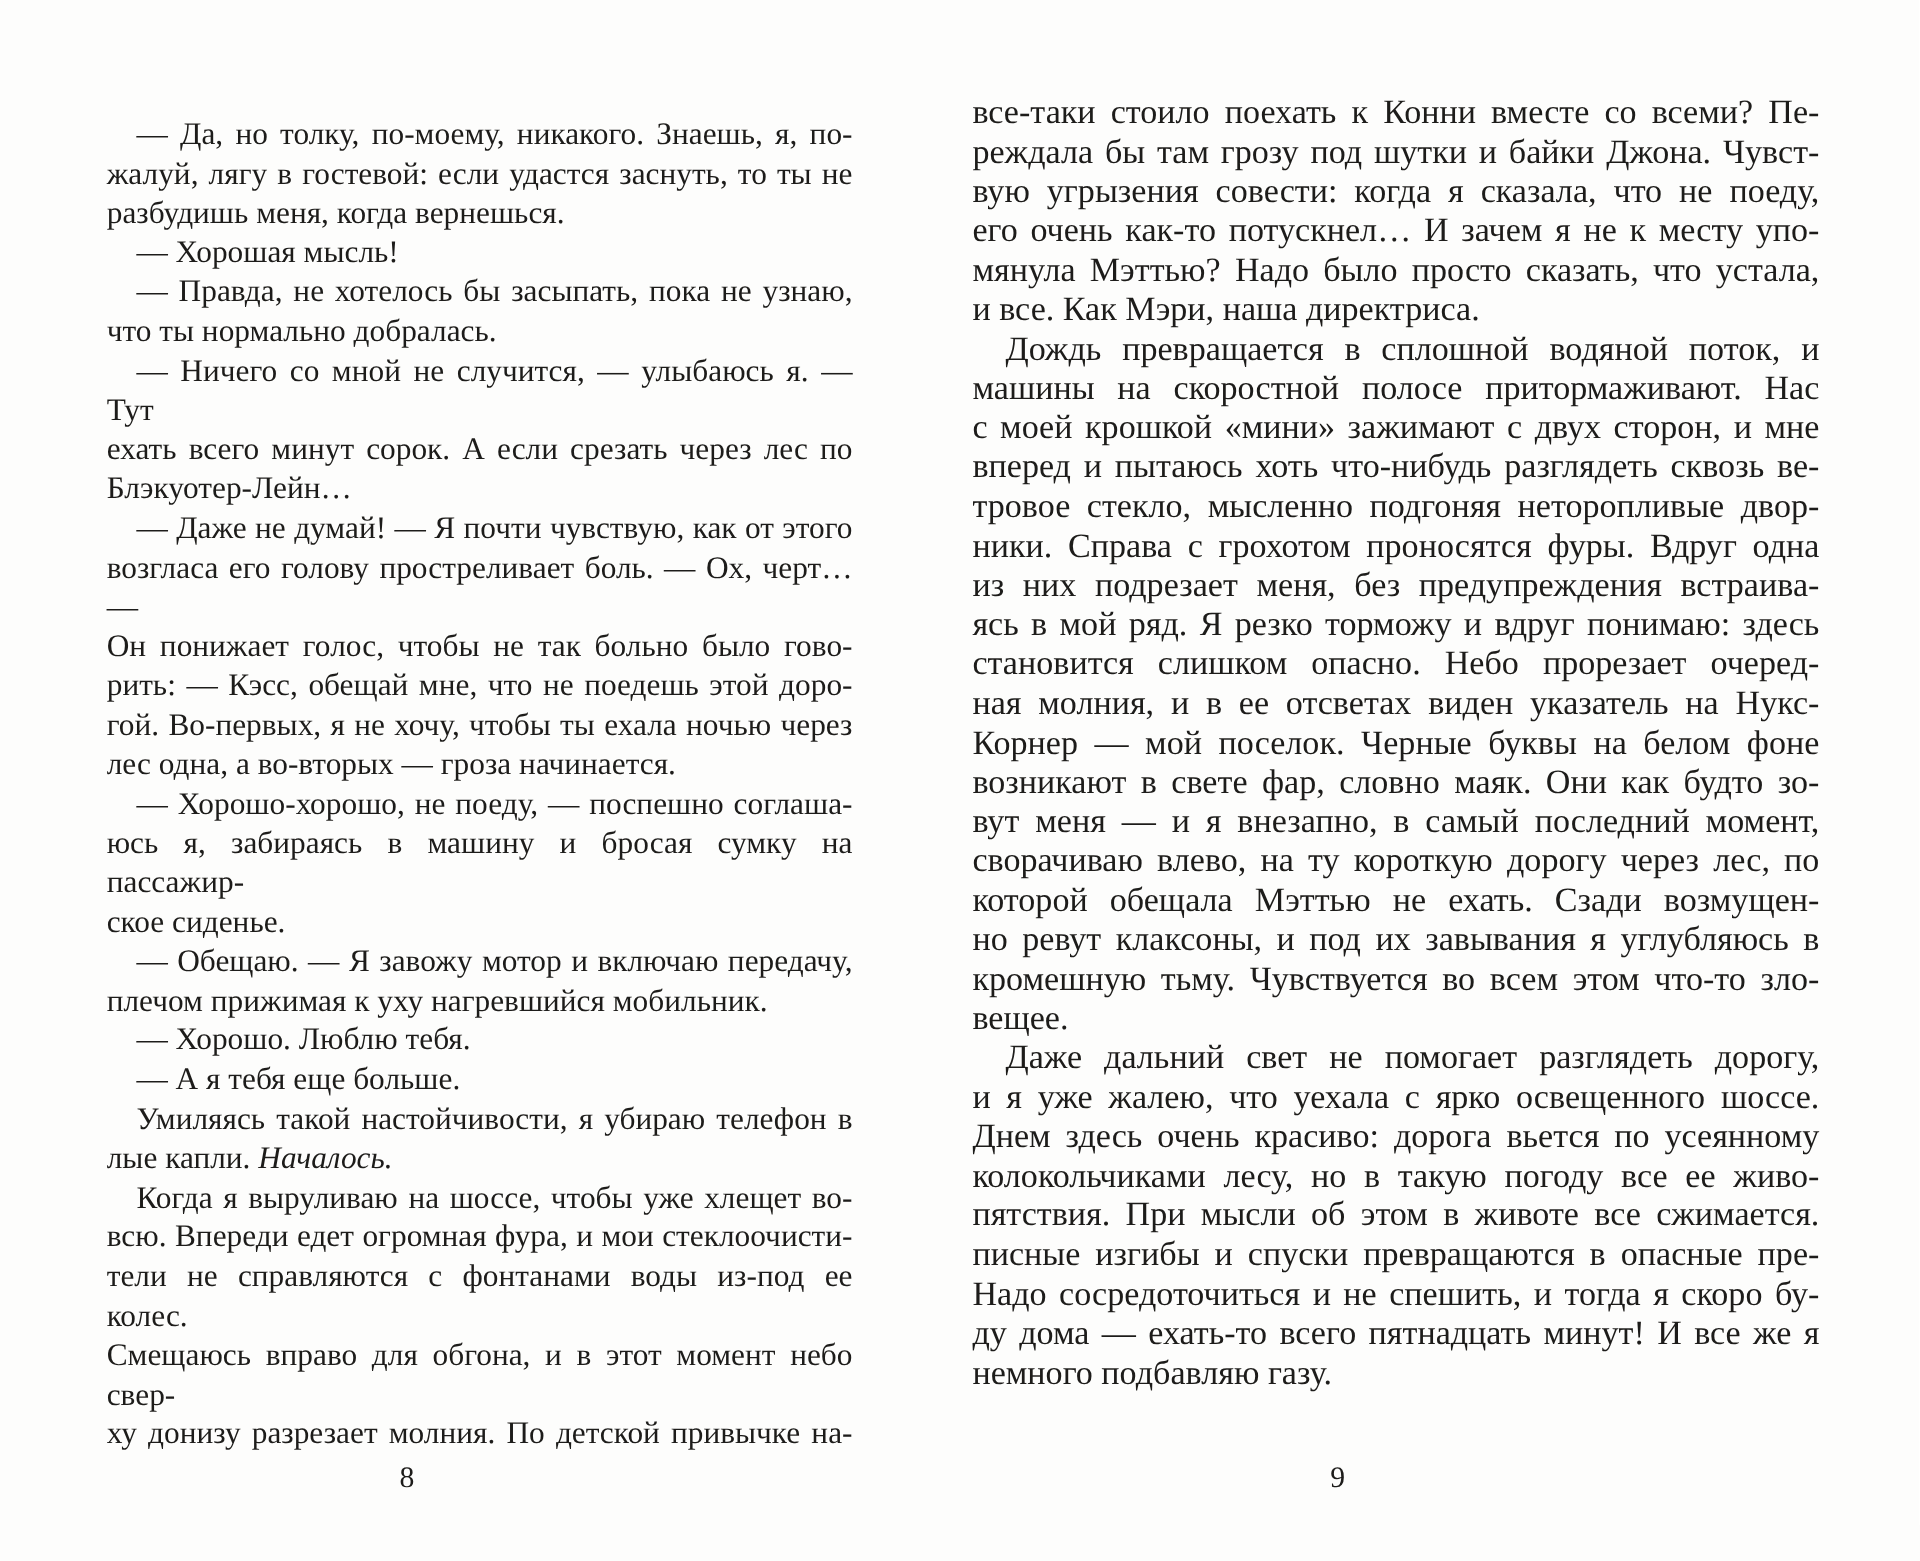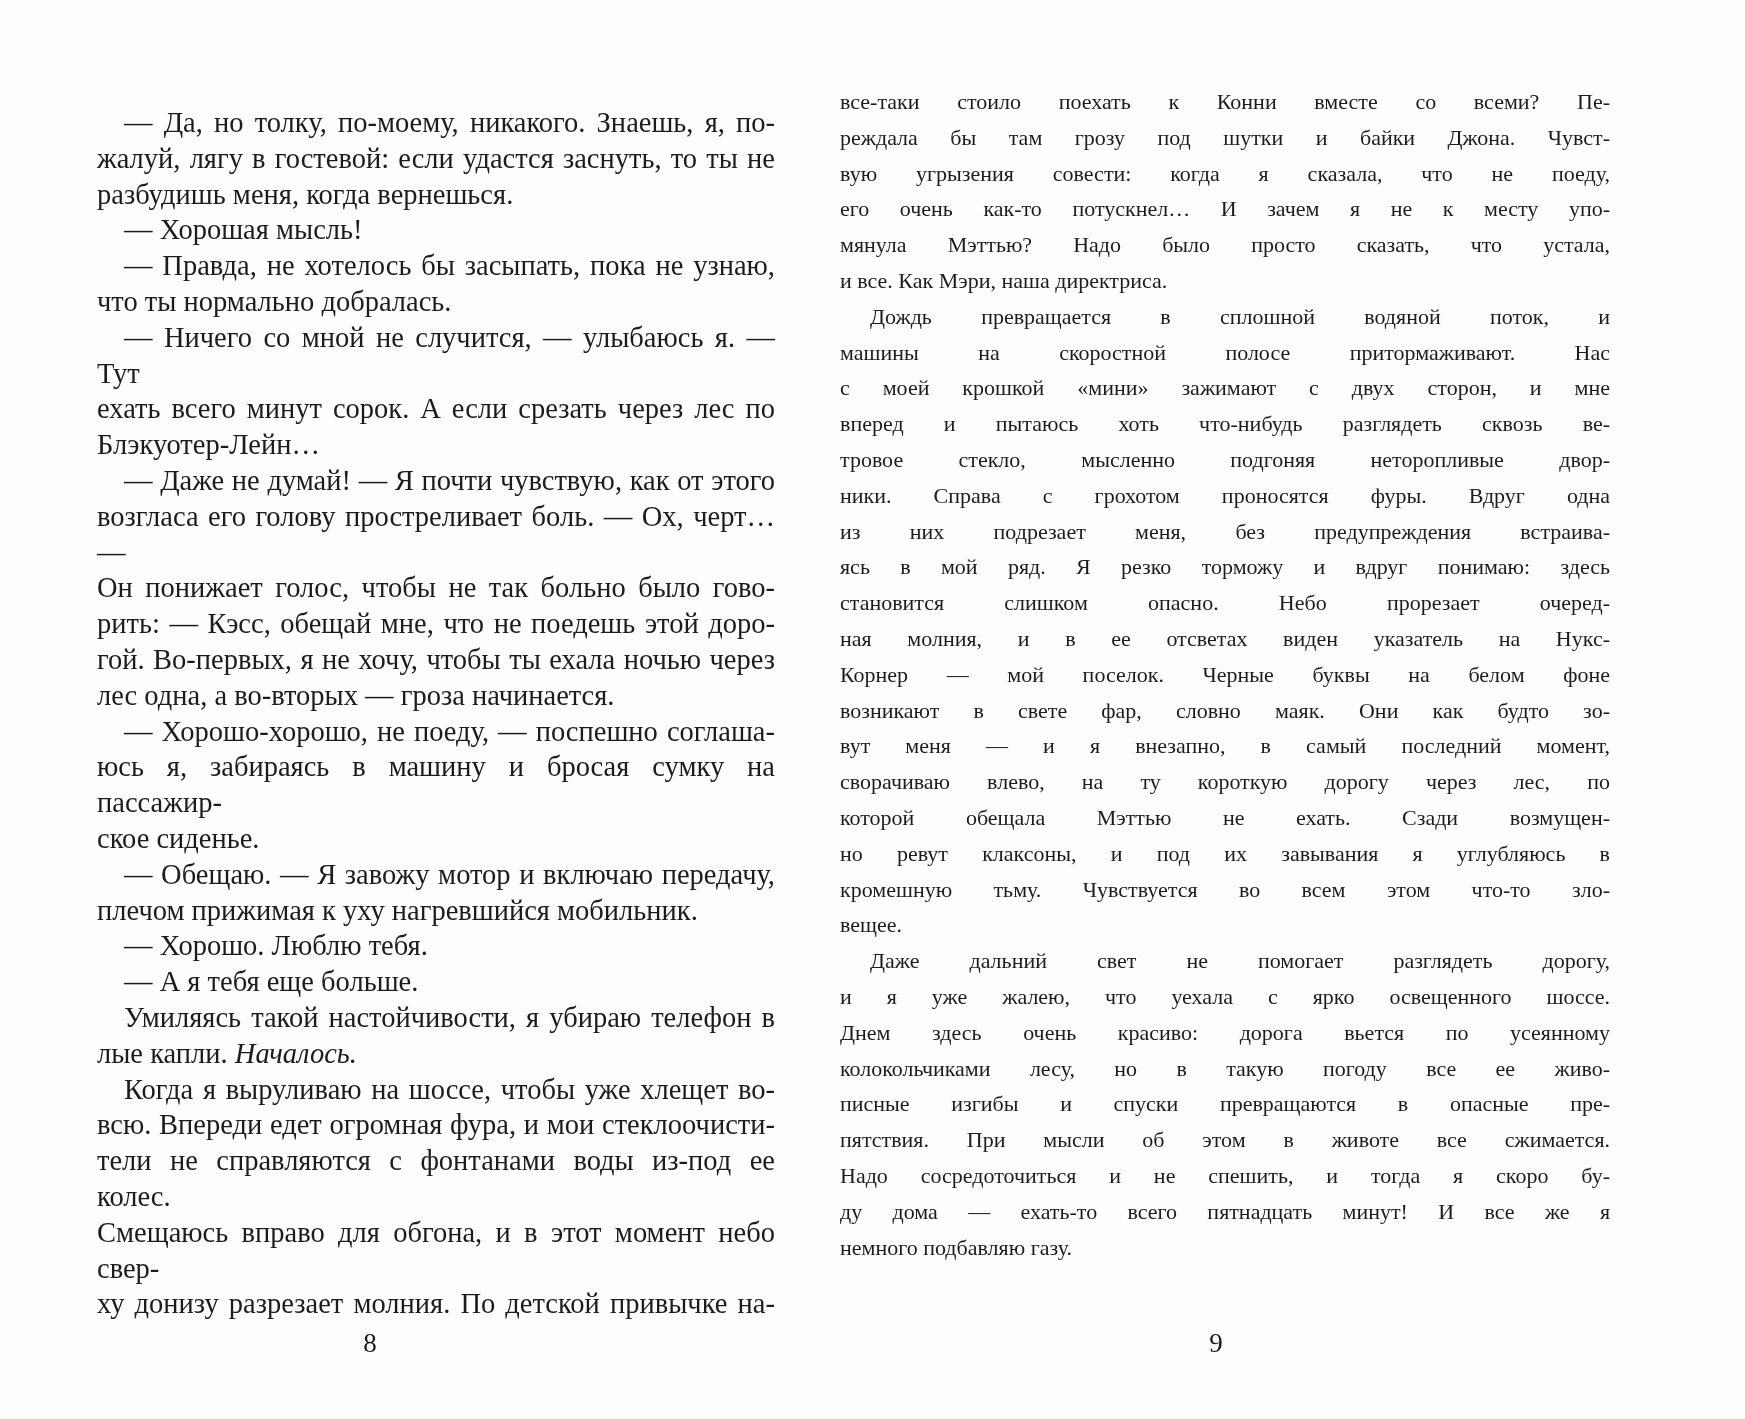--- a/index.html
+++ b/index.html
@@ -9,21 +9,21 @@
     height: 1419px;
     background: #fdfdfc;
     font-family: "Liberation Serif", "DejaVu Serif", serif;
     color: #1d1c1a;
     overflow: hidden;
     text-decoration: underline;
   }
   .page { position: absolute; inset: 0; pointer-events: none; }
   .text-col { position: absolute; }
   #left-col  { left: 97px;  top: 105px; width: 678px; font-size: 28.5px; line-height: 35.8px; }
-  #right-col { left: 840px; top: 84px;  width: 770px; font-size: 22px;   line-height: 35.8px; }
+  #right-col { left: 884px; top: 84px;  width: 770px; font-size: 31px;   line-height: 35.8px; }
   .line { text-align: justify; text-align-last: justify; }
   .line.last { text-align-last: left; }
   #left-col  .line.indent { text-indent: 27px; }
   #right-col .line.indent { text-indent: 30px; }
   .em { font-style: italic; }
   .page-number { position: absolute; font-size: 27px; width: 60px; text-align: center; }
   #pn-left  { left: 340px;  top: 1328px; }
   #pn-right { left: 1186px; top: 1328px; }
 </style>
 </head>
@@ -89,22 +89,22 @@
         <div class="line"><span>вут меня — и я внезапно, в самый последний момент,</span></div>
         <div class="line"><span>сворачиваю влево, на ту короткую дорогу через лес, по</span></div>
         <div class="line"><span>которой обещала Мэттью не ехать. Сзади возмущен-</span></div>
         <div class="line"><span>но ревут клаксоны, и под их завывания я углубляюсь в</span></div>
         <div class="line"><span>кромешную тьму. Чувствуется во всем этом что-то зло-</span></div>
         <div class="line last"><span>вещее.</span></div>
         <div class="line indent"><span>Даже дальний свет не помогает разглядеть дорогу,</span></div>
         <div class="line"><span>и я уже жалею, что уехала с ярко освещенного шоссе.</span></div>
         <div class="line"><span>Днем здесь очень красиво: дорога вьется по усеянному</span></div>
         <div class="line"><span>колокольчиками лесу, но в такую погоду все ее живо-</span></div>
+        <div class="line"><span>пятствия. При мысли об этом в животе все сжимается.</span></div>
         <div class="line"><span>писные изгибы и спуски превращаются в опасные пре-</span></div>
-        <div class="line"><span>пятствия. При мысли об этом в животе все сжимается.</span></div>
         <div class="line"><span>Надо сосредоточиться и не спешить, и тогда я скоро бу-</span></div>
         <div class="line"><span>ду дома — ехать-то всего пятнадцать минут! И все же я</span></div>
         <div class="line last"><span>немного подбавляю газу.</span></div>
       </div>
     <div class="page-number" id="pn-right">9</div>
   </section>
 
 </div>
 
 </body></html>

